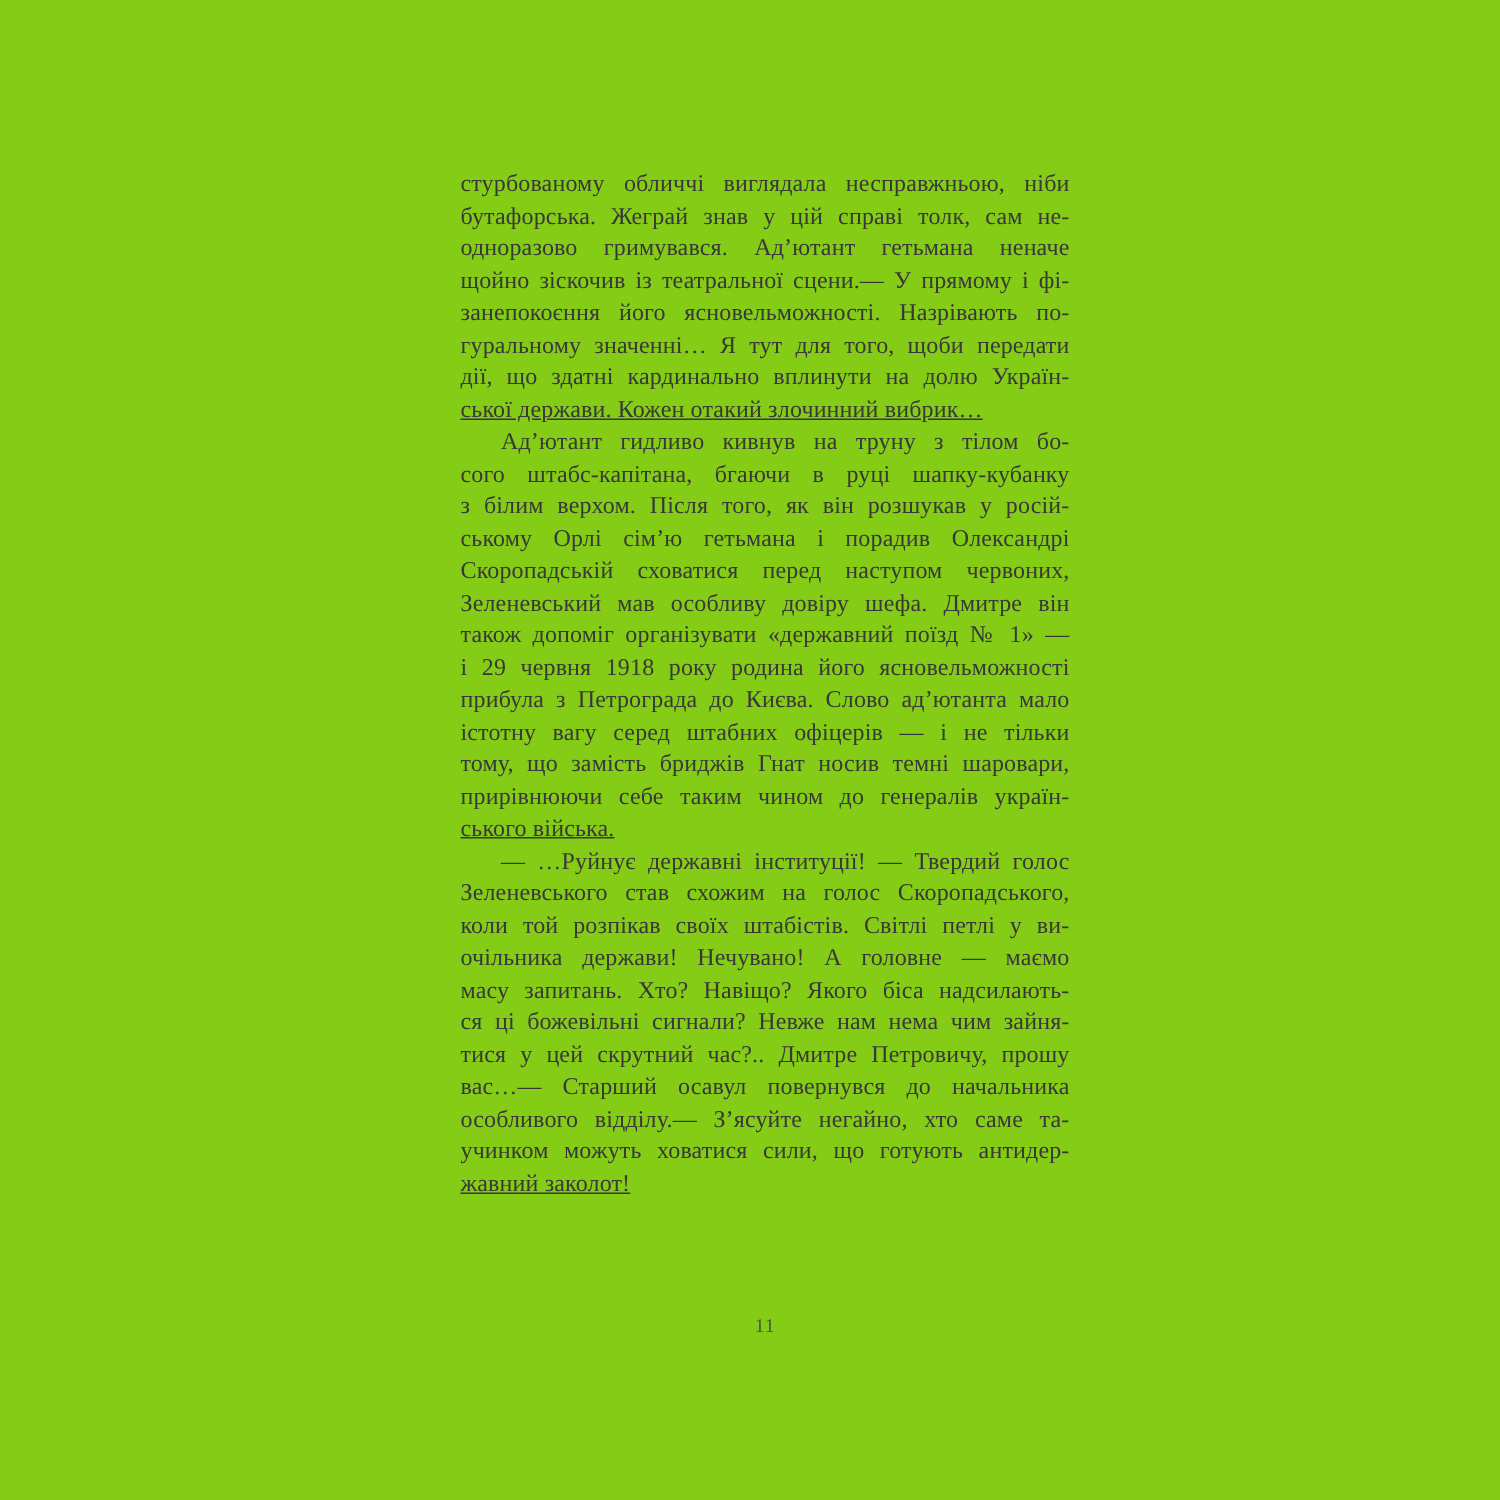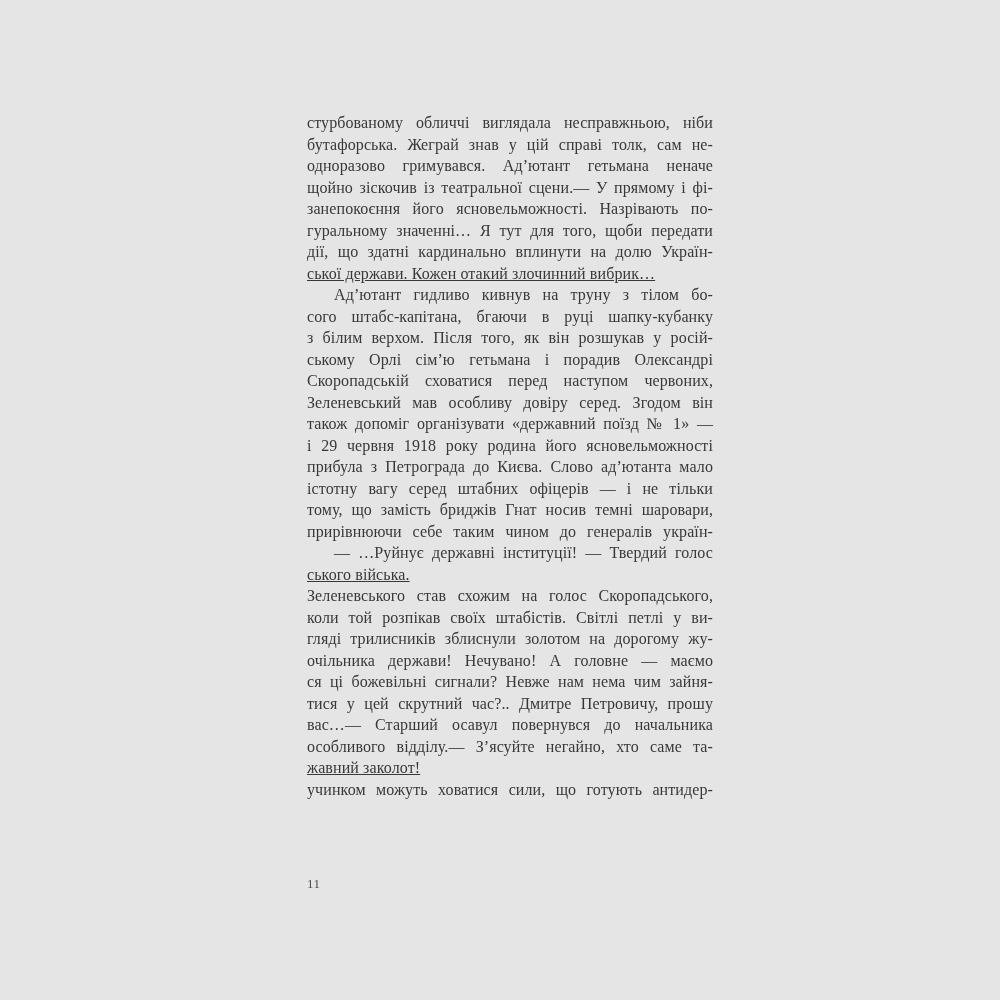--- a/index.html
+++ b/index.html
@@ -37,56 +37,57 @@
     text-decoration: underline;
   }
   .line.indent {
     text-indent: 27px;
   }
   #page-number {
     position: absolute;
     left: 307px;
     top: 876px;
     width: 406px;
+    text-align: center;
     font-size: 13px;
     letter-spacing: 0.5px;
   }
 </style>
 </head>
 <body>
 
-<main id="book-page" style="background: #e5e5e5;">
+<main id="book-page" style="background: #84cc16;">
   <section id="text-block" style="color: rgb(56, 56, 56);">
       <div class="line">стурбованому обличчі виглядала несправжньою, ніби</div>
       <div class="line">бутафорська. Жеграй знав у цій справі толк, сам не-</div>
       <div class="line">одноразово гримувався. Ад’ютант гетьмана неначе</div>
       <div class="line">щойно зіскочив із театральної сцени.— У прямому і фі-</div>
       <div class="line">занепокоєння його ясновельможності. Назрівають по-</div>
       <div class="line">гуральному значенні… Я тут для того, щоби передати</div>
       <div class="line">дії, що здатні кардинально вплинути на долю Україн-</div>
       <div class="line last">ської держави. Кожен отакий злочинний вибрик…</div>
       <div class="line indent">Ад’ютант гидливо кивнув на труну з тілом бо-</div>
       <div class="line">сого штабс-капітана, бгаючи в руці шапку-кубанку</div>
       <div class="line">з білим верхом. Після того, як він розшукав у росій-</div>
       <div class="line">ському Орлі сім’ю гетьмана і порадив Олександрі</div>
       <div class="line">Скоропадській сховатися перед наступом червоних,</div>
-      <div class="line">Зеленевський мав особливу довіру серед. Згодом він</div>
+      <div class="line">Зеленевський мав особливу довіру шефа. Дмитре він</div>
       <div class="line">також допоміг організувати «державний поїзд № 1» —</div>
       <div class="line">і 29 червня 1918 року родина його ясновельможності</div>
       <div class="line">прибула з Петрограда до Києва. Слово ад’ютанта мало</div>
       <div class="line">істотну вагу серед штабних офіцерів — і не тільки</div>
       <div class="line">тому, що замість бриджів Гнат носив темні шаровари,</div>
       <div class="line">прирівнюючи себе таким чином до генералів україн-</div>
+      <div class="line last">ського війська.</div>
       <div class="line indent">— …Руйнує державні інституції! — Твердий голос</div>
-      <div class="line last">ського війська.</div>
       <div class="line">Зеленевського став схожим на голос Скоропадського,</div>
       <div class="line">коли той розпікав своїх штабістів. Світлі петлі у ви-</div>
-      <div class="line">гляді трилисників зблиснули золотом на дорогому жу-</div>
       <div class="line">очільника держави! Нечувано! А головне — маємо</div>
+      <div class="line">масу запитань. Хто? Навіщо? Якого біса надсилають-</div>
       <div class="line">ся ці божевільні сигнали? Невже нам нема чим зайня-</div>
       <div class="line">тися у цей скрутний час?.. Дмитре Петровичу, прошу</div>
       <div class="line">вас…— Старший осавул повернувся до начальника</div>
       <div class="line">особливого відділу.— З’ясуйте негайно, хто саме та-</div>
+      <div class="line">учинком можуть ховатися сили, що готують антидер-</div>
       <div class="line last">жавний заколот!</div>
-      <div class="line">учинком можуть ховатися сили, що готують антидер-</div>
     </section>
   <footer id="page-number" style="color: rgb(79, 79, 79);">11</footer>
 </main>
 
 </body></html>

